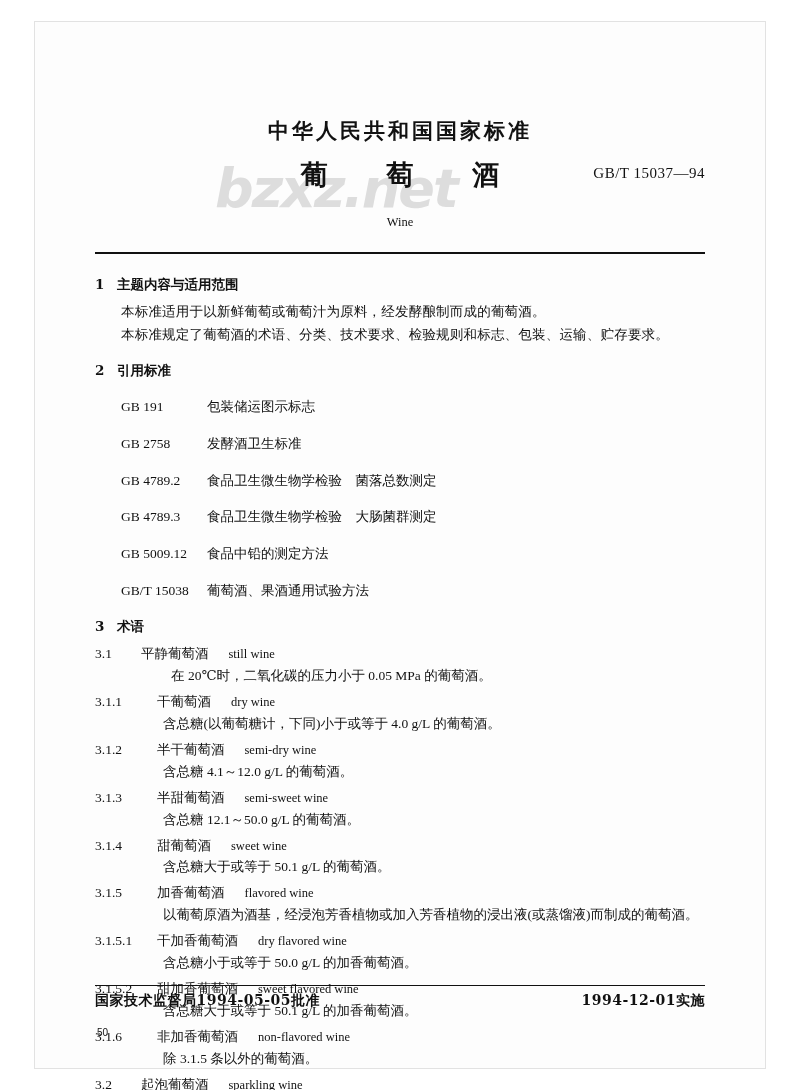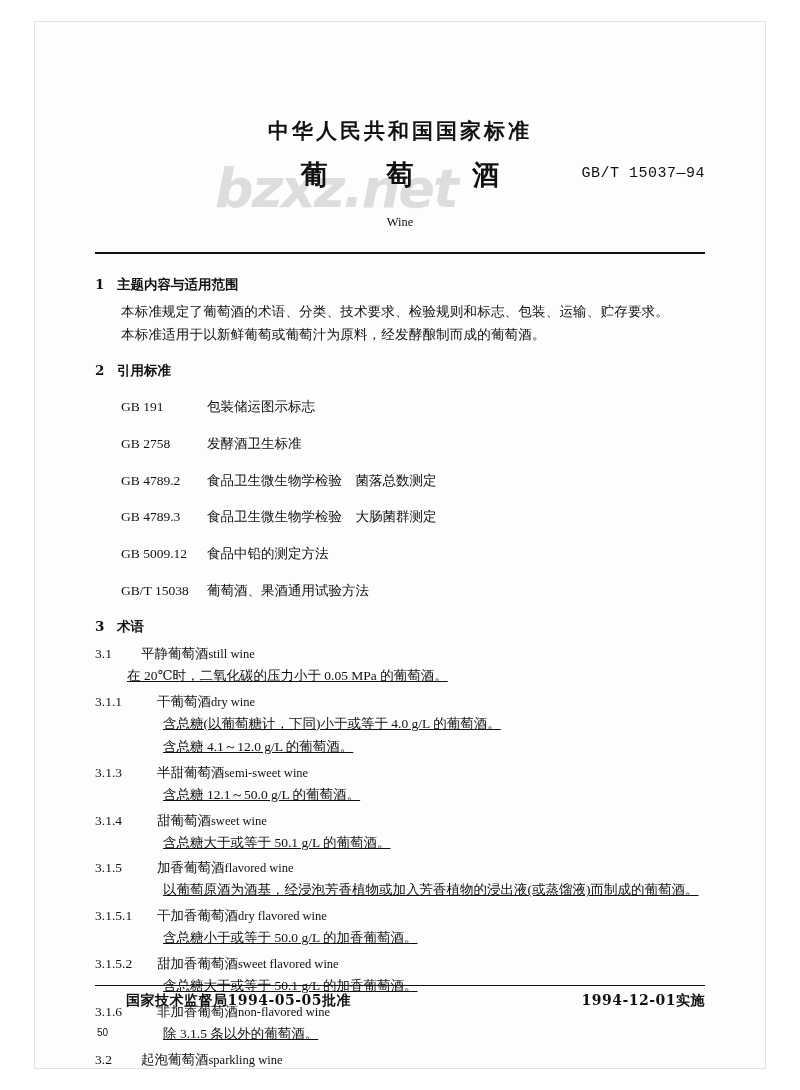--- a/index.html
+++ b/index.html
@@ -67,21 +67,21 @@
     font-weight: bold;
     letter-spacing: 26px;
     font-family: Liberation Serif, serif;
     padding-left: 26px;
   }
   .std-number {
     position: absolute;
     right: 0;
     top: 8px;
     font-size: 15px;
-    font-family: Liberation Mono, monospace;
+    font-family: Liberation Serif, serif;
     letter-spacing: 0.5px;
   }
   .title-en {
     text-align: center;
     font-size: 12.5px;
     font-family: "Liberation Serif", serif;
     margin-top: 14px;
   }
   .rule {
     border: none;
@@ -119,26 +119,25 @@
     margin: 5px 0 0 0;
     font-size: 13.5px;
   }
   .term .tnum {
     display: inline-block;
     min-width: 46px;
     font-family: "Liberation Serif", serif;
   }
   .term.lvl2 { margin-left: 0px; }
   .term.lvl3 .tnum { min-width: 62px; }
-  .term .cn { margin-right: 0; }
+  .term .cn { margin-right: 20px; }
   .term .en { font-family: "Liberation Serif", serif; font-size: 12.5px; }
   .term-def {
-    margin: 1px 0 2px 32px;
-    font-size: 13.5px;
-    text-decoration: underline;
+    margin: 1px 0 2px 76px;
+    font-size: 13.5px;
   }
   .term-def.deep { margin-left: 68px; }
 
   .footer {
     position: absolute;
     left: 60px;
     right: 60px;
     bottom: 58px;
   }
   .footer-rule {
@@ -146,21 +145,20 @@
     border-top: 1.5px solid #111;
     margin: 0 0 6px 0;
   }
   .footer-row {
     display: flex;
     justify-content: space-between;
     font-size: 14px;
     font-weight: bold;
     font-family: "DejaVu Serif", serif;
     letter-spacing: 0.5px;
-    margin-left: 31px;
   }
   .page-num {
     position: absolute;
     left: 62px;
     bottom: 30px;
     font-size: 10px;
     font-family: "Liberation Sans", sans-serif;
     text-align: right;
   }
 </style>
@@ -183,22 +181,22 @@
 
       <div class="title-en">Wine</div>
 
       <hr class="rule">
 
       <div class="body">
 
         <div class="sec-head">
           <span class="num">1</span><span>主题内容与适用范围</span>
         </div>
+        <div class="para">本标准适用于以新鲜葡萄或葡萄汁为原料，经发酵酿制而成的葡萄酒。</div>
         <div class="para">本标准规定了葡萄酒的术语、分类、技术要求、检验规则和标志、包装、运输、贮存要求。</div>
-        <div class="para">本标准适用于以新鲜葡萄或葡萄汁为原料，经发酵酿制而成的葡萄酒。</div>
 
         <div class="sec-head">
           <span class="num">2</span><span>引用标准</span>
         </div>
         <div class="ref-item">
           <span class="code">GB 191</span><span>包装储运图示标志</span>
         </div>
         <div class="ref-item">
           <span class="code">GB 2758</span><span>发酵酒卫生标准</span>
         </div>
@@ -222,20 +220,23 @@
         <div class="term lvl2">
           <span class="tnum">3.1</span><span class="cn">平静葡萄酒</span><span class="en">still wine</span>
         </div>
         <div class="term-def">在 20℃时，二氧化碳的压力小于 0.05 MPa 的葡萄酒。</div>
 
         <div class="term lvl3">
           <span class="tnum">3.1.1</span><span class="cn">干葡萄酒</span><span class="en">dry wine</span>
         </div>
         <div class="term-def deep">含总糖(以葡萄糖计，下同)小于或等于 4.0 g/L 的葡萄酒。</div>
 
+        <div class="term lvl3">
+          <span class="tnum">3.1.2</span><span class="cn">半干葡萄酒</span><span class="en">semi-dry wine</span>
+        </div>
         <div class="term-def deep">含总糖 4.1～12.0 g/L 的葡萄酒。</div>
 
         <div class="term lvl3">
           <span class="tnum">3.1.3</span><span class="cn">半甜葡萄酒</span><span class="en">semi-sweet wine</span>
         </div>
         <div class="term-def deep">含总糖 12.1～50.0 g/L 的葡萄酒。</div>
 
         <div class="term lvl3">
           <span class="tnum">3.1.4</span><span class="cn">甜葡萄酒</span><span class="en">sweet wine</span>
         </div>

